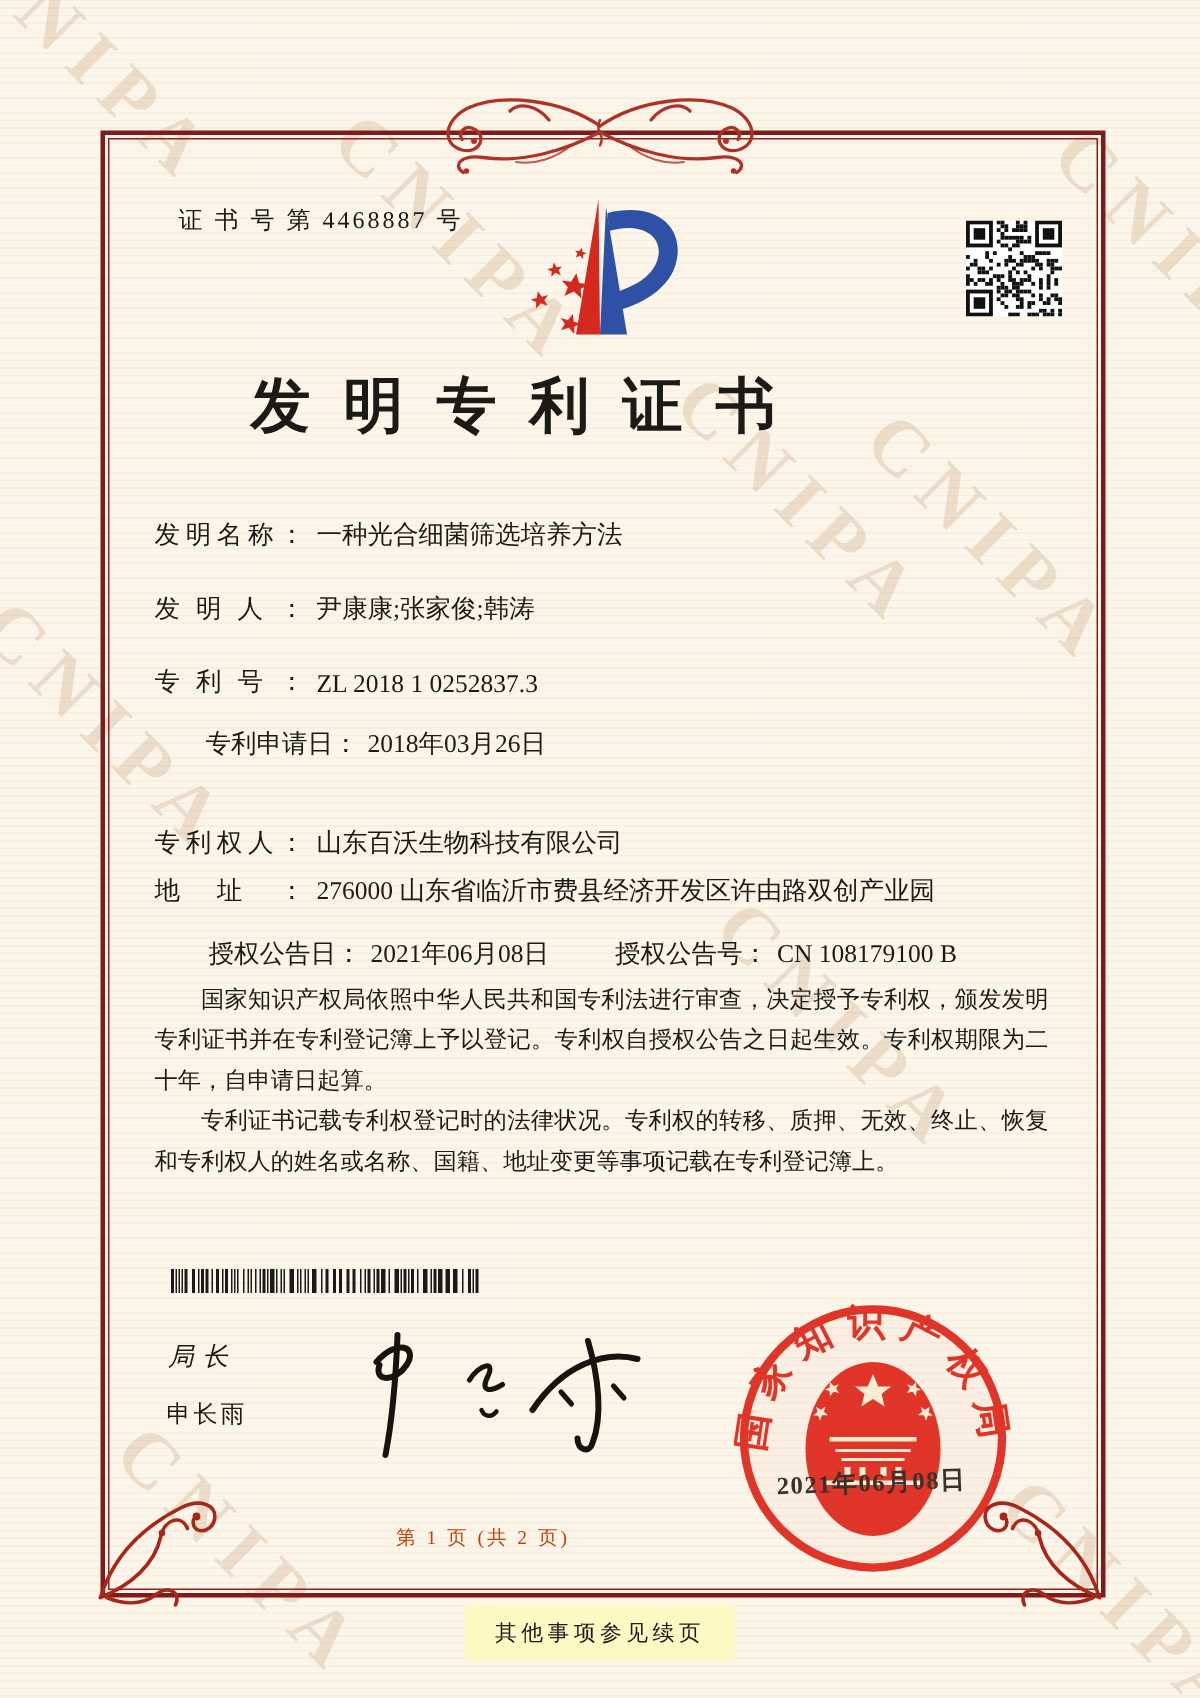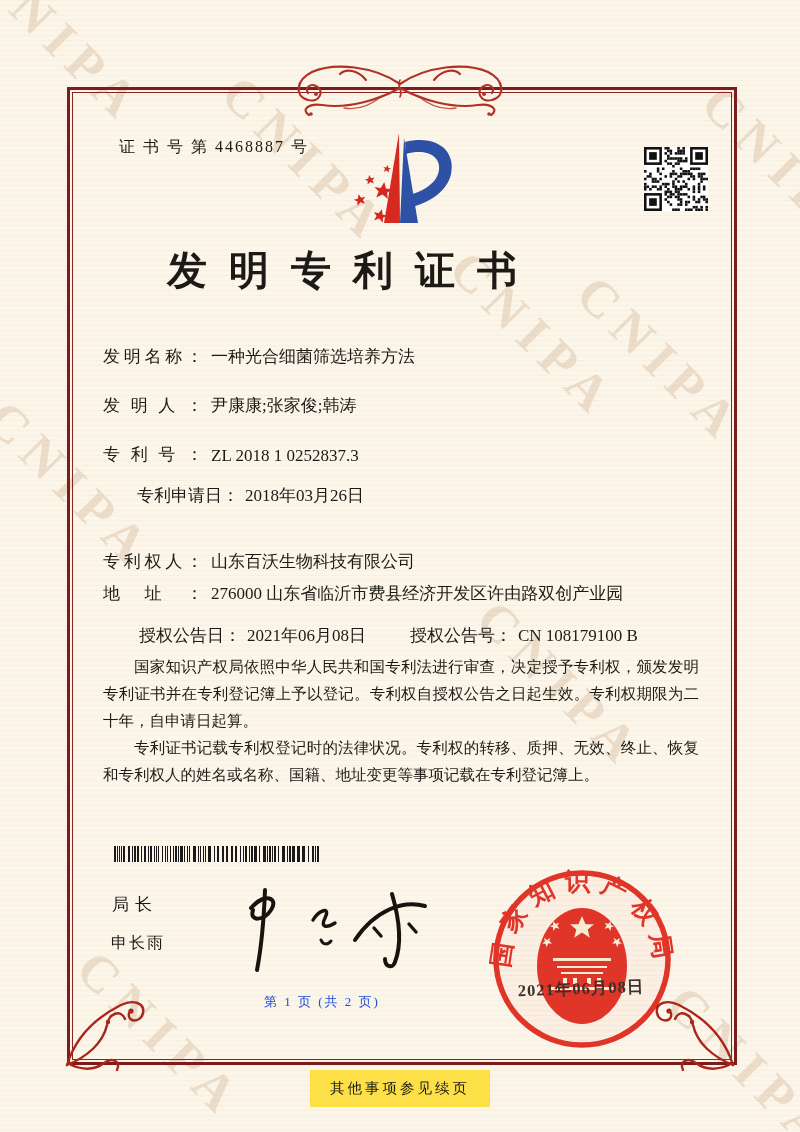--- a/index.html
+++ b/index.html
@@ -18,27 +18,27 @@
   .abs{position:absolute;}
   .cert-no{left:119px;top:137px;font-size:16px;letter-spacing:2px;}
   .title{left:0;top:243px;width:684px;text-align:center;font-size:40px;font-weight:bold;
        letter-spacing:22px;text-indent:22px;}
   .row{position:absolute;left:103px;font-size:17px;white-space:nowrap;}
   .flabel{display:inline-block;width:100px;text-align-last:justify;text-align:justify;vertical-align:bottom;}
   .fvalue{margin-left:8px;}
   .flabel2{display:inline-block;width:100px;text-align-last:justify;margin-left:44px;}
   .paras{left:103px;top:654px;width:596px;font-size:15.5px;line-height:1.74;text-align:justify;}
   .paras p{margin:0;text-indent:2em;}
-  .issuer-role{left:112px;top:893px;font-size:17px;letter-spacing:6px;}
+  .issuer-role{left:112px;top:893px;font-size:17px;letter-spacing:6px;font-style:italic;}
   .issuer-name{left:111px;top:933px;font-size:16px;letter-spacing:2px;}
   .seal-date{left:497px;top:978px;width:168px;text-align:center;font-size:16.5px;
        color:#39322b;font-weight:600;transform:rotate(-2deg);letter-spacing:1px;}
-  .page-info{left:0;top:993px;width:644px;text-align:center;font-size:13px;color:#1d4ed8;letter-spacing:2px;}
+  .page-info{left:0;top:1016px;width:644px;text-align:center;font-size:13px;color:#c2410c;letter-spacing:2px;}
   .foot-note-wrap{left:0;top:1070px;width:800px;text-align:center;}
-  .foot-note{display:inline-block;background:#fde047;padding:9px 20px;font-size:14.5px;letter-spacing:3px;}
+  .foot-note{display:inline-block;background:#fef9c3;padding:9px 20px;font-size:14.5px;letter-spacing:3px;}
   svg{display:block;}
 </style>
 </head>
 <body>
 
 <div class="page">
 
   <div class="watermark" style="left:-45px;top:10px;">CNIPA</div>
   <div class="watermark" style="left:200px;top:130px;">CNIPA</div>
   <div class="watermark" style="left:680px;top:140px;">CNIPA</div>

